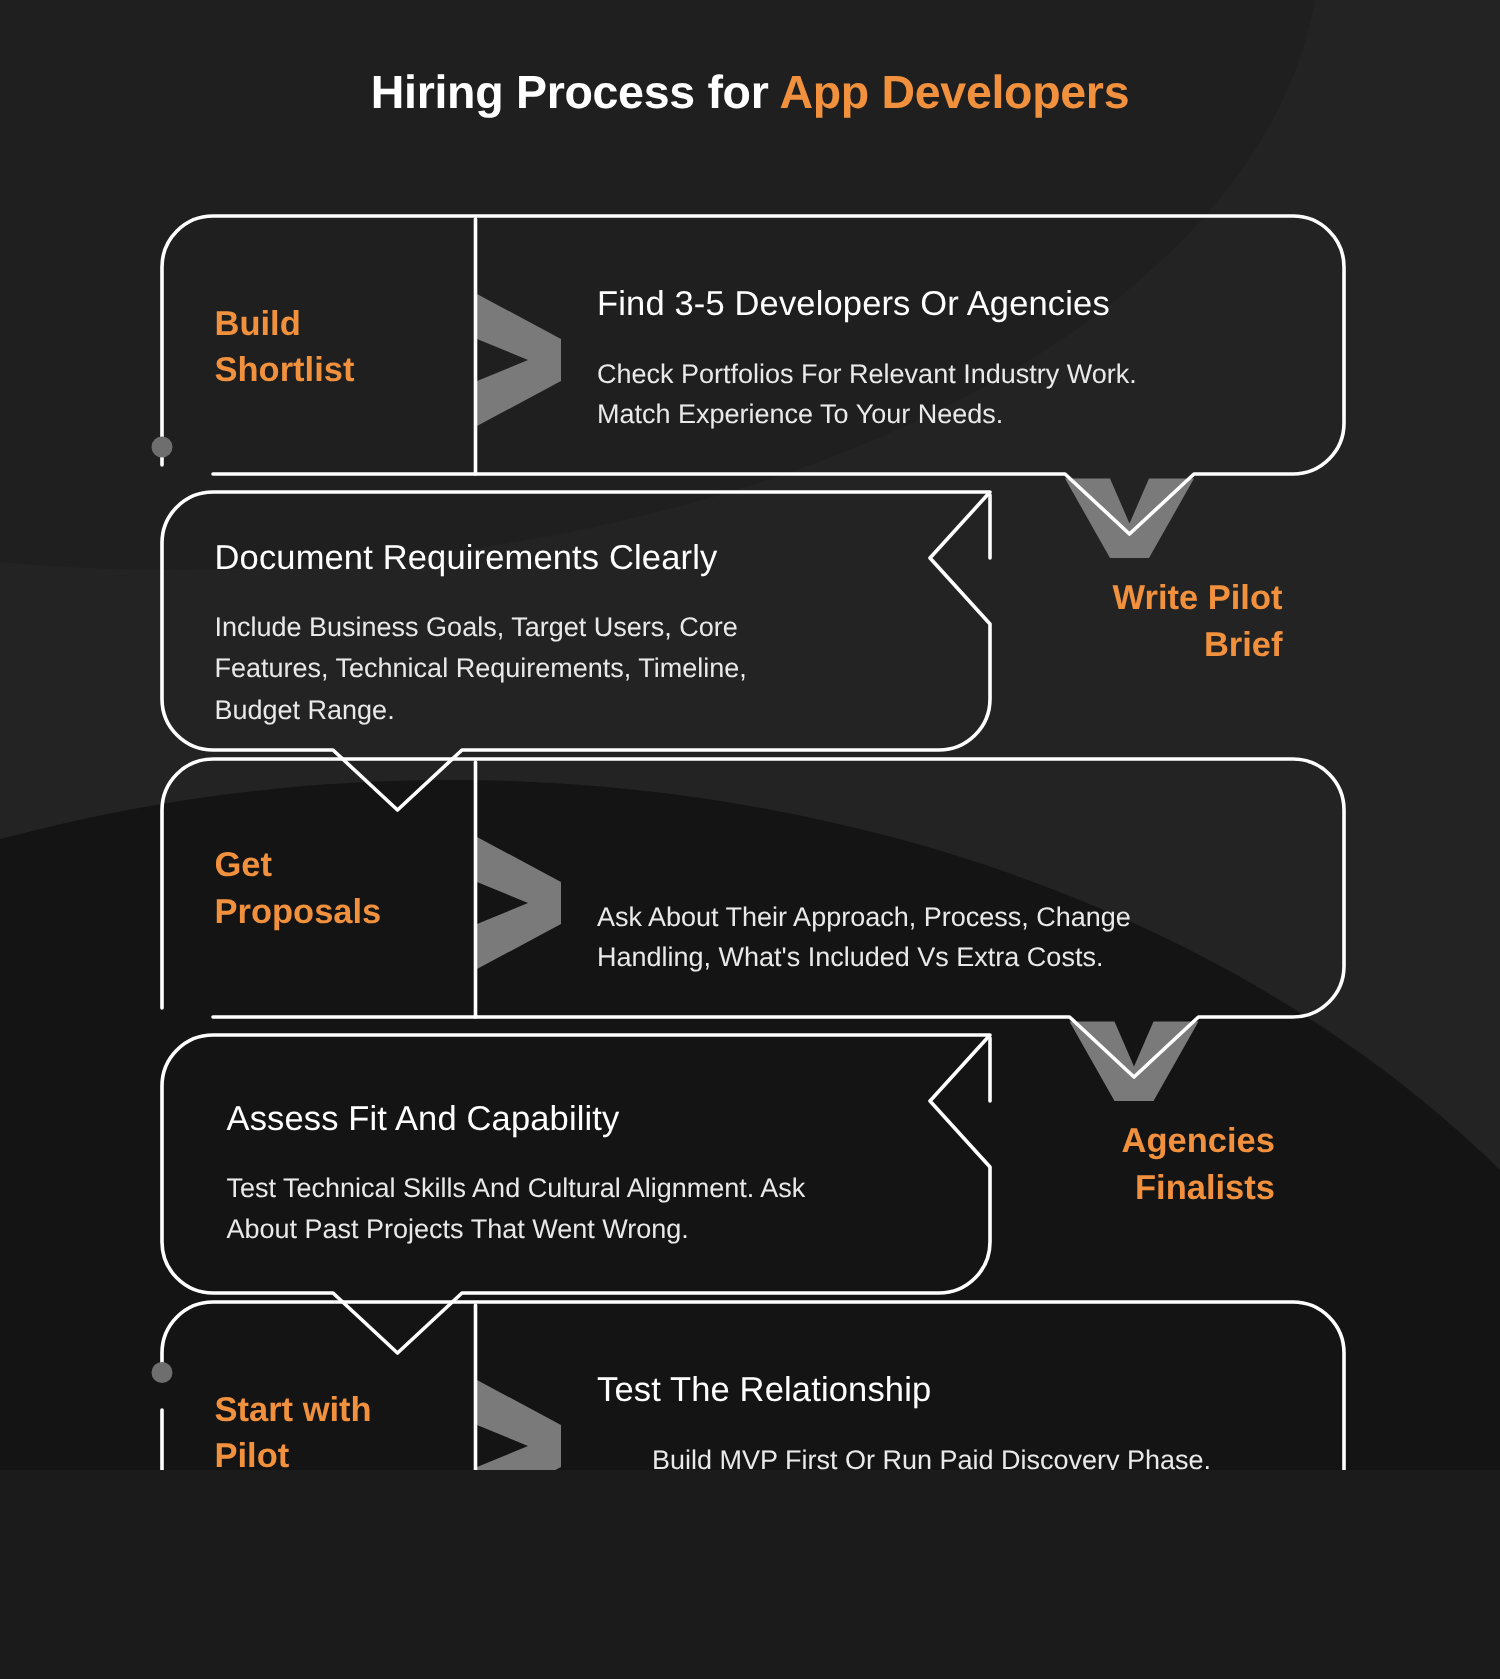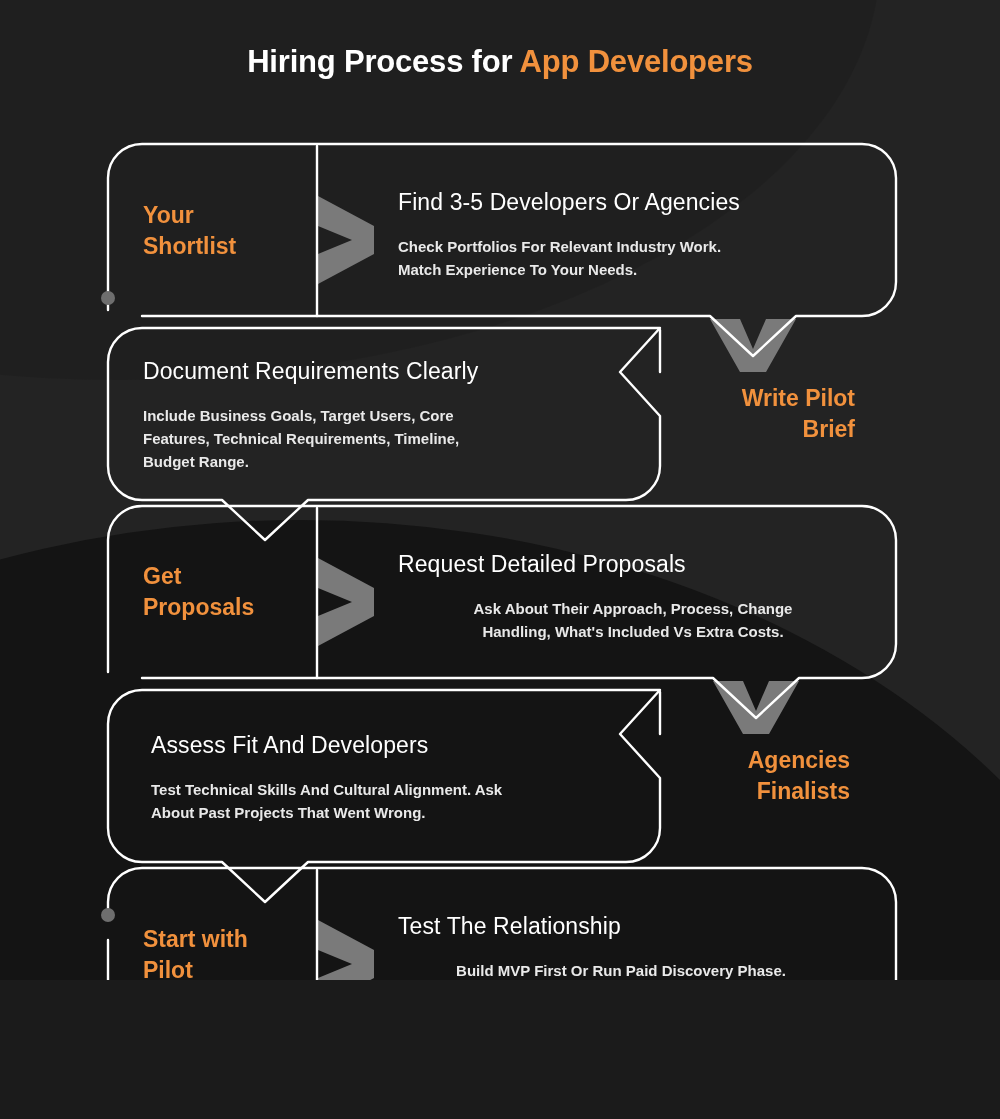--- a/index.html
+++ b/index.html
@@ -64,22 +64,22 @@
   }
   .step-label.right { text-align: right; }
   .step-heading {
     font-size: 23px;
     font-weight: 400;
     color: #ffffff;
     letter-spacing: 0.1px;
     white-space: nowrap;
   }
   .step-body {
-    font-size: 15px;
-    font-weight: 700;
+    font-size: 18px;
+    font-weight: 400;
     line-height: 1.52;
     color: #e9e9e9;
     white-space: pre-line;
   }
 </style>
 </head>
 <body>
 
 <div id="page">
 
@@ -179,42 +179,41 @@
       <line x1="660" y1="330" x2="660" y2="372"></line>
       <line x1="660" y1="692" x2="660" y2="734"></line>
     </g>
 
     <g fill="#6e6e6e">
       <circle cx="108" cy="298" r="7"></circle>
       <circle cx="108" cy="915" r="7"></circle>
     </g>
   </svg>
 
-  <div class="txt step-label" style="left:143px; top:200px; width:160px;">Your
+  <div class="txt step-label" style="left:143px; top:200px; width:160px;">Build
 Shortlist</div>
   <div class="txt step-heading" style="left:398px; top:189px;text-align:right;">Find 3-5 Developers Or Agencies</div>
   <div class="txt step-body" style="left:398px; top:236px; width:470px;">Check Portfolios For Relevant Industry Work.
 Match Experience To Your Needs.</div>
 
   <div class="txt step-label right" style="left:645px; top:383px; width:210px;">Write Pilot
 Brief</div>
   <div class="txt step-heading" style="left:143px; top:358px;">Document Requirements Clearly</div>
   <div class="txt step-body" style="left:143px; top:405px; width:420px;">Include Business Goals, Target Users, Core
 Features, Technical Requirements, Timeline,
 Budget Range.</div>
 
   <div class="txt step-label" style="left:143px; top:561px; width:170px;">Get
 Proposals</div>
-  <div class="txt step-heading" style="left:398px; top:551px;">Request Detailed Proposals</div>
-  <div class="txt step-body" style="left:398px; top:598px; width:470px;text-align:center;">Ask About Their Approach, Process, Change
+  <div class="txt step-body" style="left:398px; top:598px; width:470px;">Ask About Their Approach, Process, Change
 Handling, What's Included Vs Extra Costs.</div>
 
   <div class="txt step-label right" style="left:640px; top:745px; width:210px;">Agencies
 Finalists</div>
-  <div class="txt step-heading" style="left:151px; top:732px;">Assess Fit And Developers</div>
+  <div class="txt step-heading" style="left:151px; top:732px;">Assess Fit And Capability</div>
   <div class="txt step-body" style="left:151px; top:779px; width:470px;">Test Technical Skills And Cultural Alignment. Ask
 About Past Projects That Went Wrong.</div>
 
   <div class="txt step-label" style="left:143px; top:924px; width:180px;">Start with
 Pilot</div>
   <div class="txt step-heading" style="left:398px; top:913px;">Test The Relationship</div>
   <div class="txt step-body" style="left:386px; top:960px; width:470px;text-align:center;">Build MVP First Or Run Paid Discovery Phase.
 Validate Partnership On Smaller Engagement.</div>
 
 </div>

